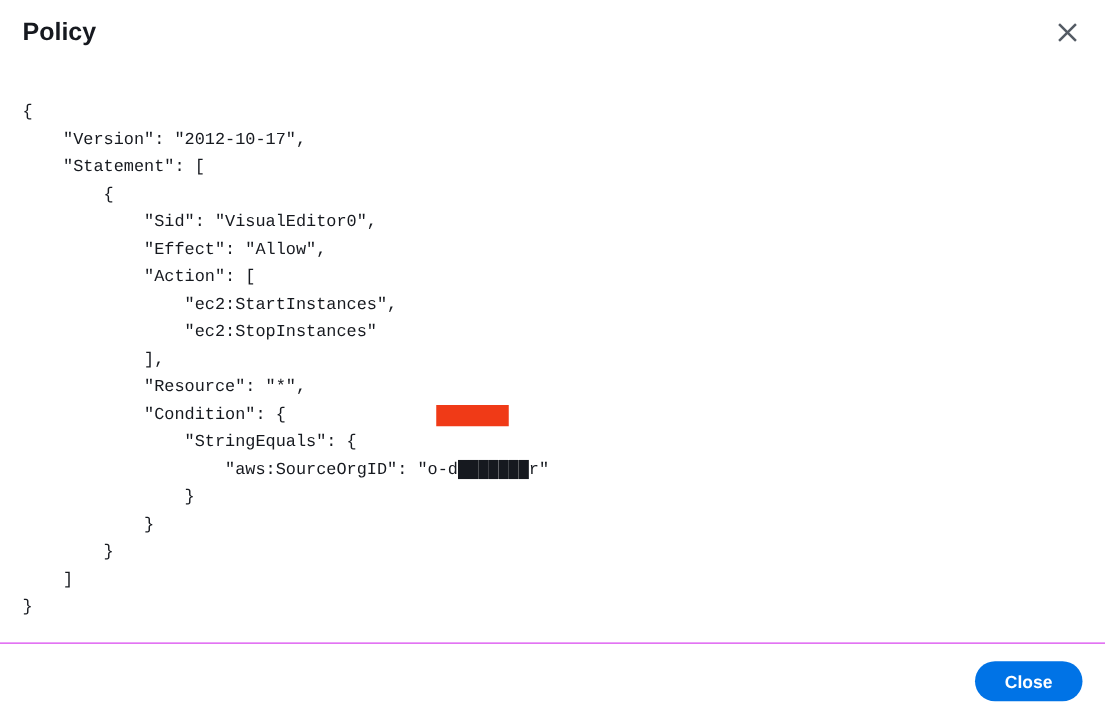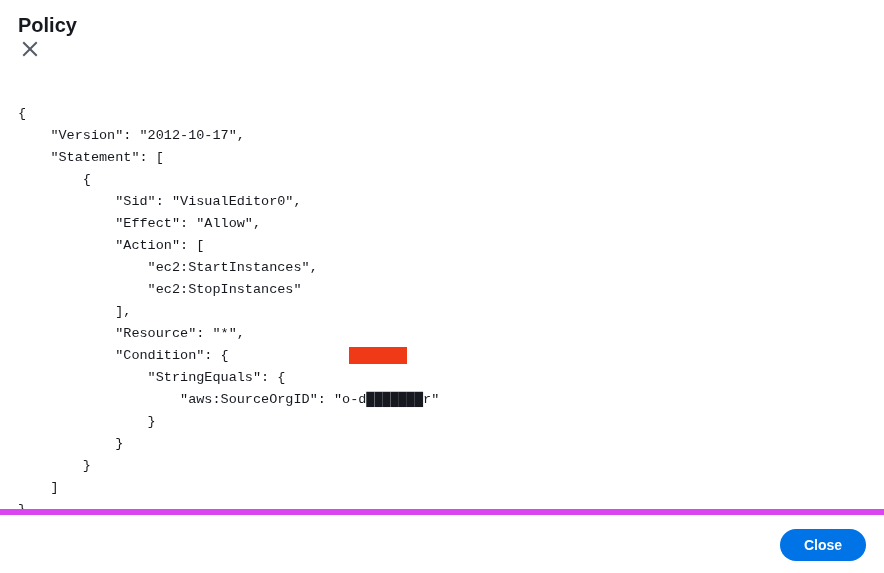--- a/index.html
+++ b/index.html
@@ -7,23 +7,22 @@
       font-family: -apple-system, BlinkMacSystemFont, "Segoe UI", Helvetica, Arial, sans-serif;
       background: #fff;
       width: 884px;
       height: 573px;
       position: relative;
       overflow: hidden;
     }
     .dialog-header {
       display: flex;
       justify-content: space-between;
-      align-items: flex-start;
+      align-items: center;
       padding: 14px 18px 0 18px;
-      flex-direction: column;
     }
     .dialog-title {
       font-size: 20px;
       font-weight: 700;
       color: #16191f;
     }
     .close-x {
       cursor: pointer;
       width: 24px;
       height: 24px;
@@ -50,21 +49,21 @@
       width: 58px;
       height: 17px;
       top: 266px;
       left: 331px;
     }
     .dialog-footer {
       position: absolute;
       bottom: 0;
       left: 0;
       right: 0;
-      border-top: 6px solid #d946ef;
+      border-top: 1px solid #d946ef;
       padding: 14px 18px 12px 18px;
       display: flex;
       justify-content: flex-end;
       background: #fff;
     }
     .close-button {
       background: #0073e6;
       color: #fff;
       border: none;
       border-radius: 18px;

